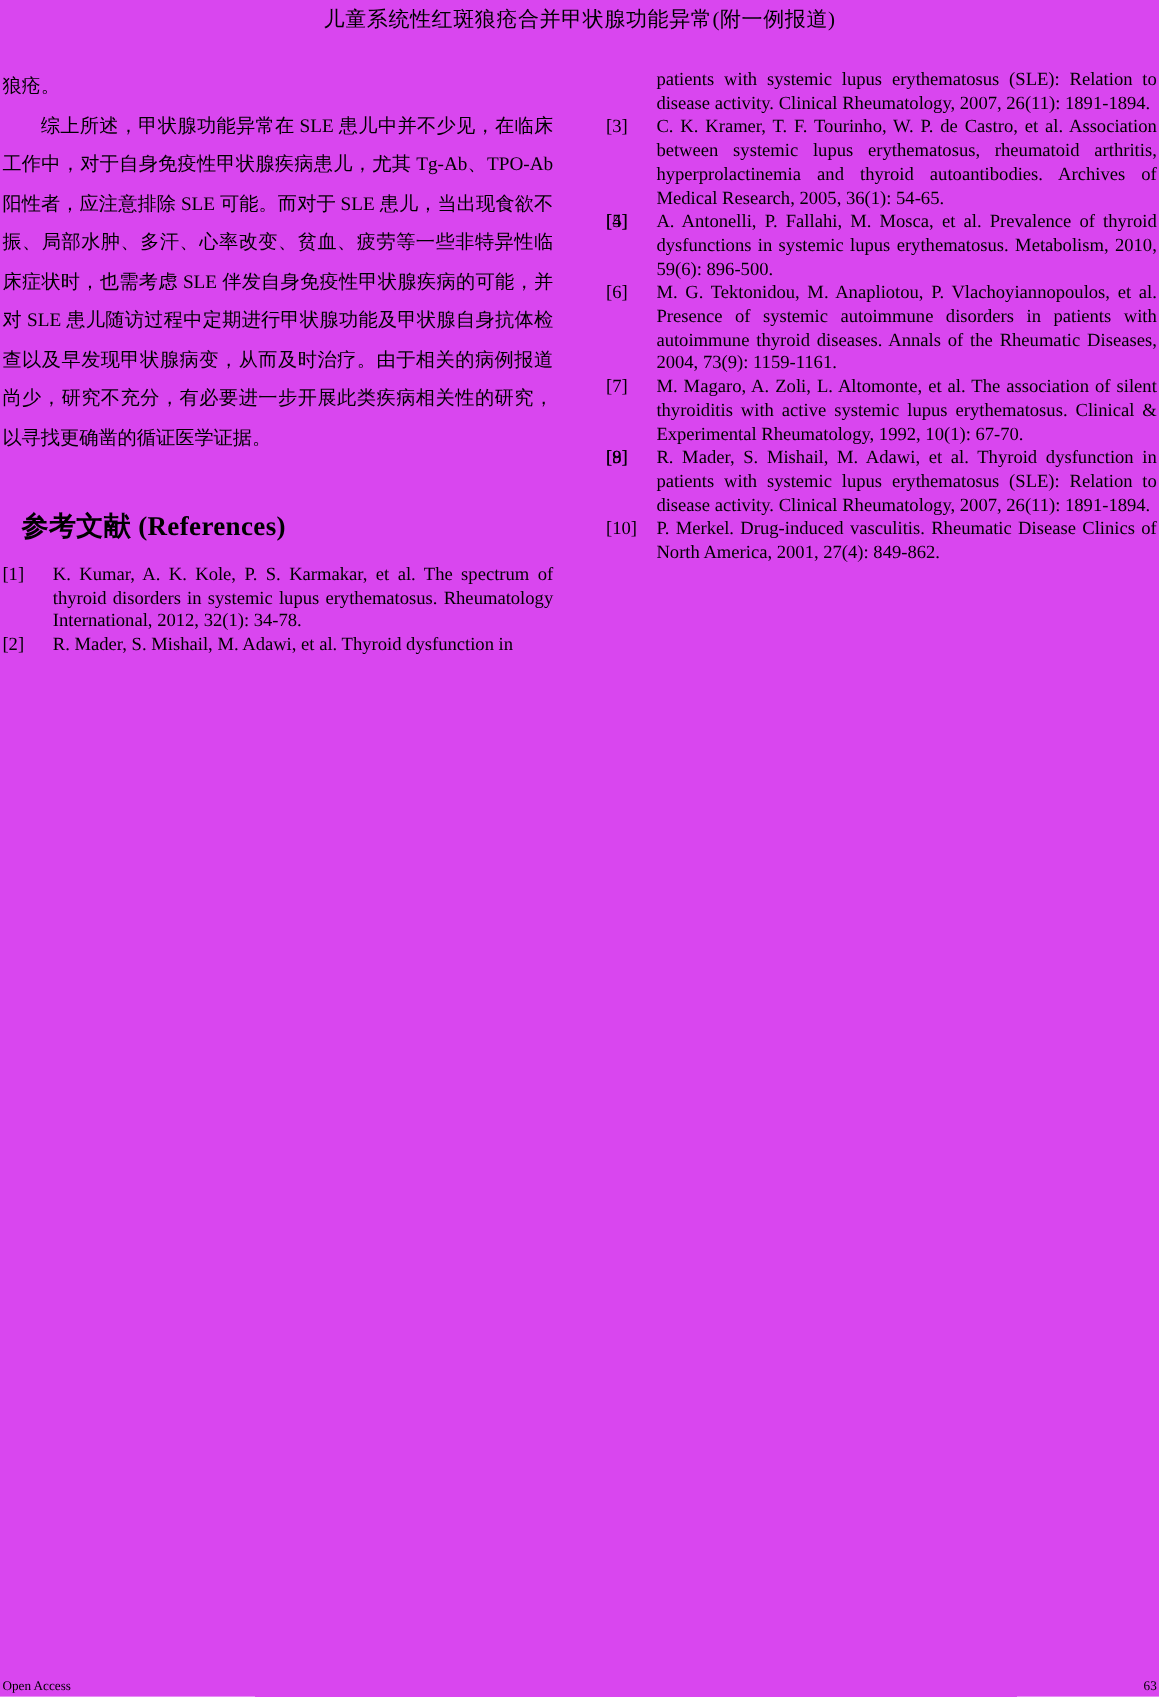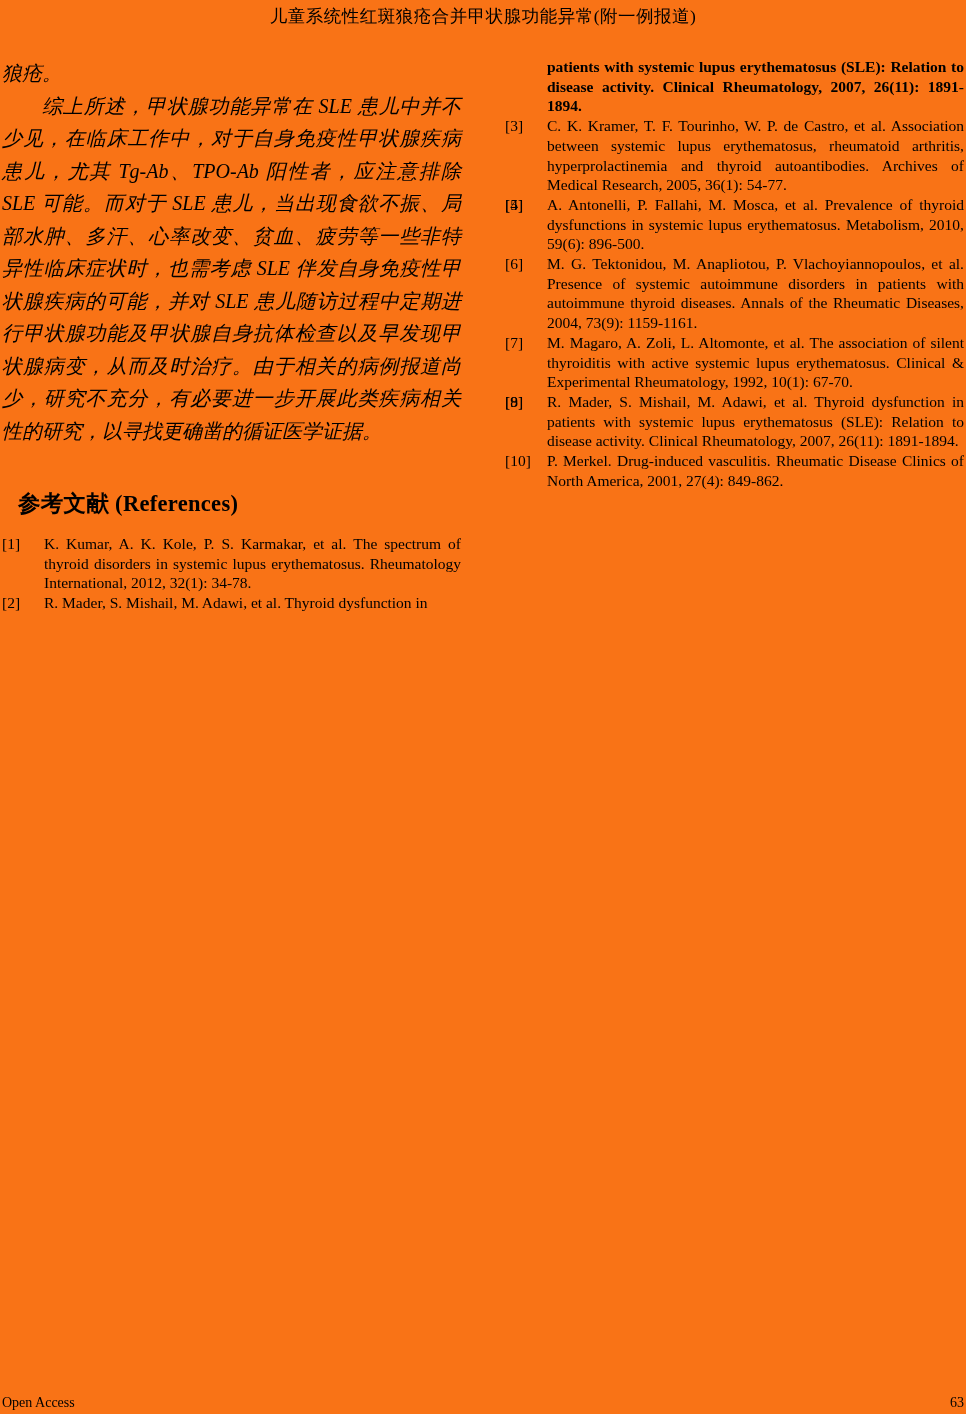--- a/index.html
+++ b/index.html
@@ -6,21 +6,21 @@
     margin: 0;
     padding: 0;
     background: #ffffff;
     color: #000000;
     font-family: "Liberation Serif", "DejaVu Serif", serif;
   }
   .page {
     position: relative;
     width: 966px;
     height: 1414px;
-    background: #f97316;
+    background: #d946ef;
     overflow: hidden;
   }
   .header {
     position: absolute;
     top: 4px;
     left: 0;
     width: 100%;
     text-align: center;
     font-size: 17.5px;
     letter-spacing: 0.5px;
@@ -28,25 +28,24 @@
   }
   .col {
     position: absolute;
     top: 57px;
   }
   .col-left  { left: 2px;   width: 459px; }
   .col-right { left: 505px; width: 459px; }
 
   .zh {
     margin: 0;
-    font-size: 20px;
+    font-size: 16px;
     line-height: 32.5px;
     text-align: justify;
     text-justify: inter-ideograph;
-    font-style: italic;
   }
   .zh.indent { text-indent: 2em; }
 
   .refs-heading {
     margin: 41px 0 15px 16px;
     font-size: 22.5px;
     font-weight: bold;
     letter-spacing: 0.3px;
   }
 
@@ -66,31 +65,30 @@
     position: absolute;
     left: 0;
     top: 0;
   }
   .ref-continuation {
     margin: 0;
     padding-left: 42px;
     font-size: 15.5px;
     line-height: 19.7px;
     text-align: justify;
-    font-weight: bold;
   }
 
   .footer {
     position: absolute;
     left: 2px;
     right: 2px;
     bottom: 3px;
     display: flex;
     justify-content: space-between;
-    font-size: 14px;
+    font-size: 11px;
   }
 </style>
 </head>
 <body>
 
 <div class="page">
 
   <div class="header">儿童系统性红斑狼疮合并甲状腺功能异常(附一例报道)</div>
 
   <div class="col col-left">
@@ -110,21 +108,21 @@
         </li>
       </ol>
   </div>
 
   <div class="col col-right">
     <p class="ref-continuation">patients with systemic lupus erythematosus (SLE): Relation to disease activity. Clinical Rheumatology, 2007, 26(11): 1891-1894.</p>
     <ol class="refs">
 
         <li>
           <span class="ref-label">[3]</span>
-          <span>C. K. Kramer, T. F. Tourinho, W. P. de Castro, et al. Association between systemic lupus erythematosus, rheumatoid arthritis, hyperprolactinemia and thyroid autoantibodies. Archives of Medical Research, 2005, 36(1): 54-77.</span>
+          <span>C. K. Kramer, T. F. Tourinho, W. P. de Castro, et al. Association between systemic lupus erythematosus, rheumatoid arthritis, hyperprolactinemia and thyroid autoantibodies. Archives of Medical Research, 2005, 36(1): 54-65.</span>
         </li>
 
         <li>
           <span class="ref-label">[4]</span>
         </li>
 
         <li>
           <span class="ref-label">[5]</span>
           <span>A. Antonelli, P. Fallahi, M. Mosca, et al. Prevalence of thyroid dysfunctions in systemic lupus erythematosus. Metabolism, 2010, 59(6): 896-500.</span>
         </li>

